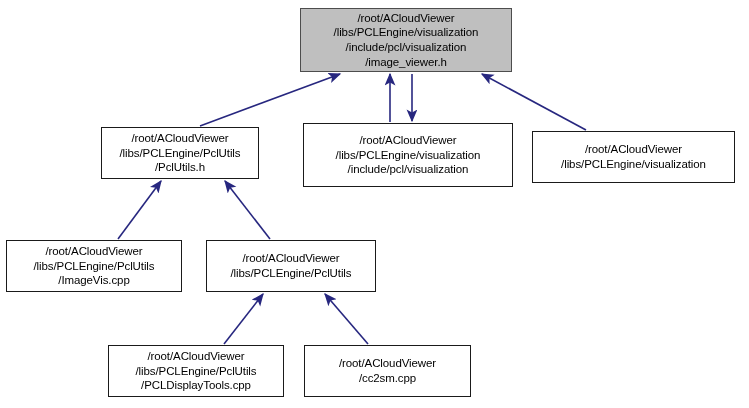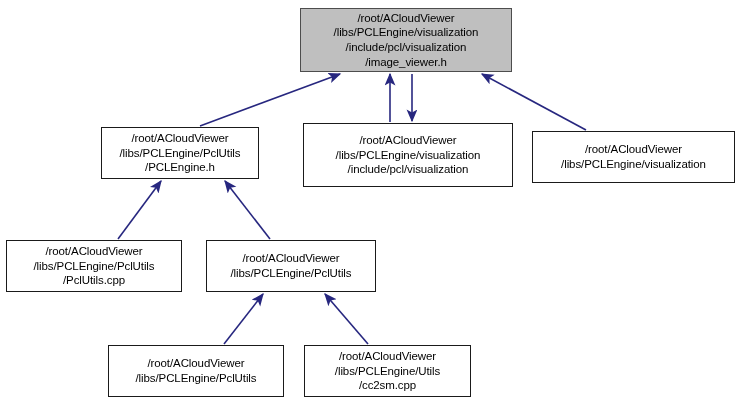--- a/index.html
+++ b/index.html
@@ -71,43 +71,43 @@
   <div id="nodes-layer">
       <div class="node root" style="left: 300px; top: 8px; width: 212px; height: 64px;">
         <span class="line">/root/ACloudViewer</span>
         <span class="line">/libs/PCLEngine/visualization</span>
         <span class="line">/include/pcl/visualization</span>
         <span class="line">/image_viewer.h</span>
       </div>
       <div class="node" style="left: 101px; top: 127px; width: 158px; height: 52px;">
         <span class="line">/root/ACloudViewer</span>
         <span class="line">/libs/PCLEngine/PclUtils</span>
-        <span class="line">/PCLEngine.h</span>
+        <span class="line">/PclUtils.h</span>
       </div>
       <div class="node" style="left: 303px; top: 123px; width: 210px; height: 64px;">
         <span class="line">/root/ACloudViewer</span>
         <span class="line">/libs/PCLEngine/visualization</span>
         <span class="line">/include/pcl/visualization</span>
       </div>
       <div class="node" style="left: 532px; top: 131px; width: 203px; height: 52px;">
         <span class="line">/root/ACloudViewer</span>
         <span class="line">/libs/PCLEngine/visualization</span>
       </div>
       <div class="node" style="left: 6px; top: 240px; width: 176px; height: 52px;">
         <span class="line">/root/ACloudViewer</span>
         <span class="line">/libs/PCLEngine/PclUtils</span>
-        <span class="line">/PclUtils.cpp</span>
+        <span class="line">/ImageVis.cpp</span>
       </div>
       <div class="node" style="left: 206px; top: 240px; width: 170px; height: 52px;">
         <span class="line">/root/ACloudViewer</span>
         <span class="line">/libs/PCLEngine/PclUtils</span>
       </div>
       <div class="node" style="left: 108px; top: 345px; width: 176px; height: 52px;">
         <span class="line">/root/ACloudViewer</span>
         <span class="line">/libs/PCLEngine/PclUtils</span>
+        <span class="line">/PCLDisplayTools.cpp</span>
       </div>
       <div class="node" style="left: 304px; top: 345px; width: 167px; height: 52px;">
         <span class="line">/root/ACloudViewer</span>
-        <span class="line">/libs/PCLEngine/Utils</span>
         <span class="line">/cc2sm.cpp</span>
       </div>
     </div>
 </div>
 
 </body></html>

